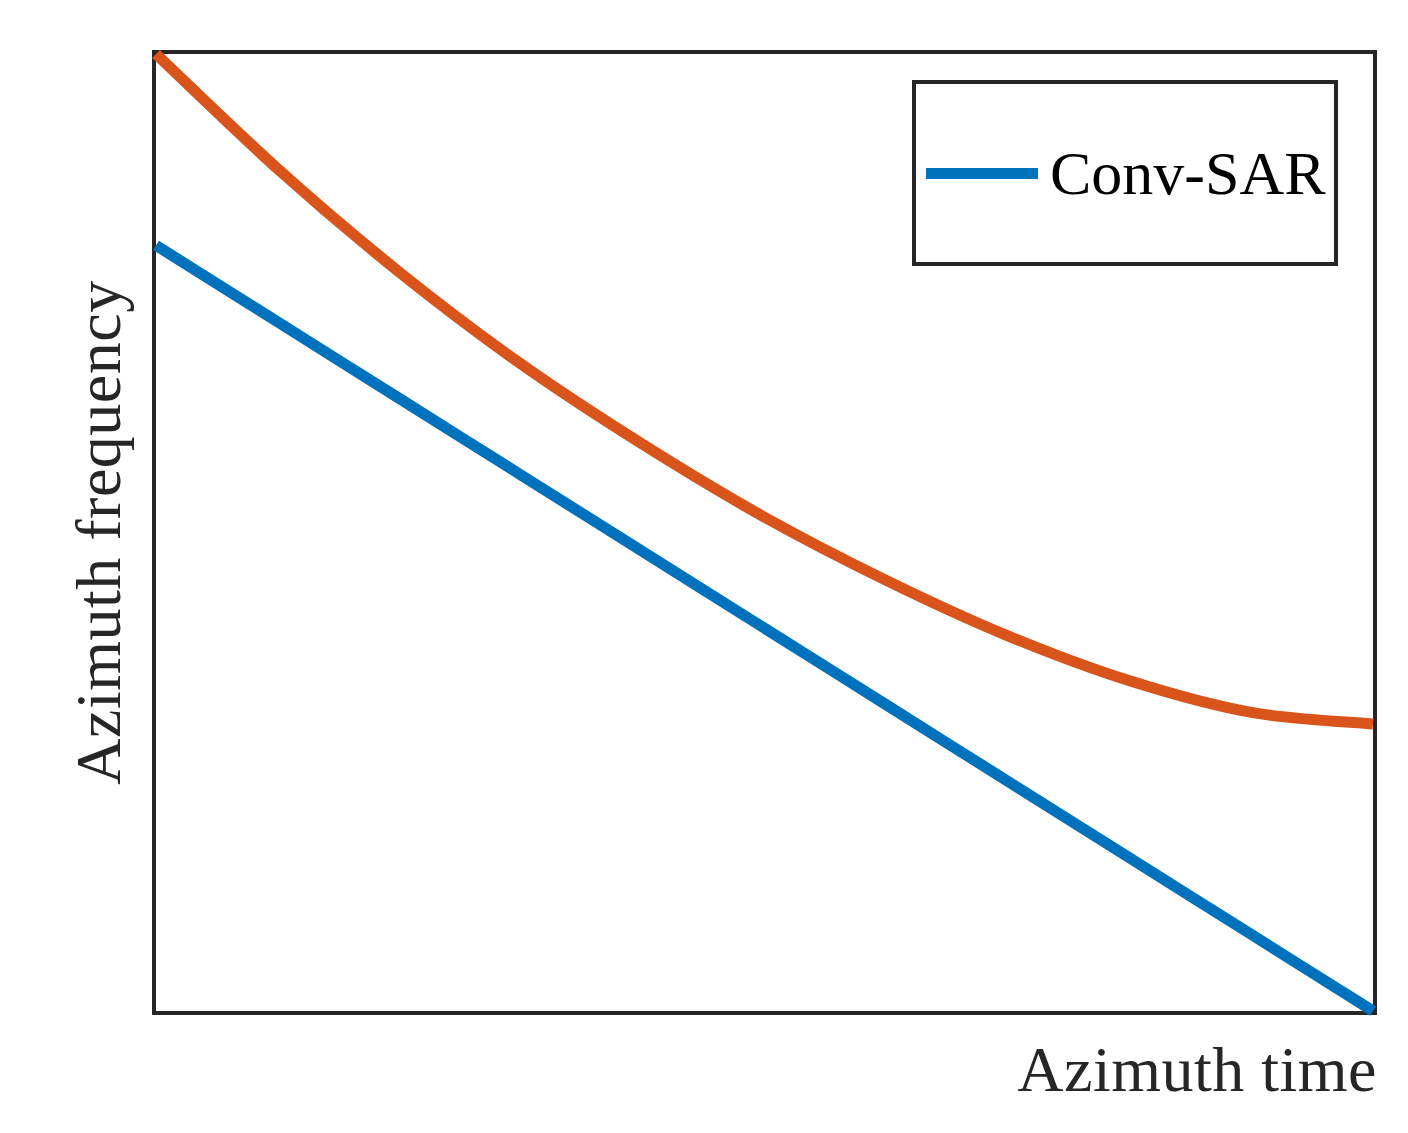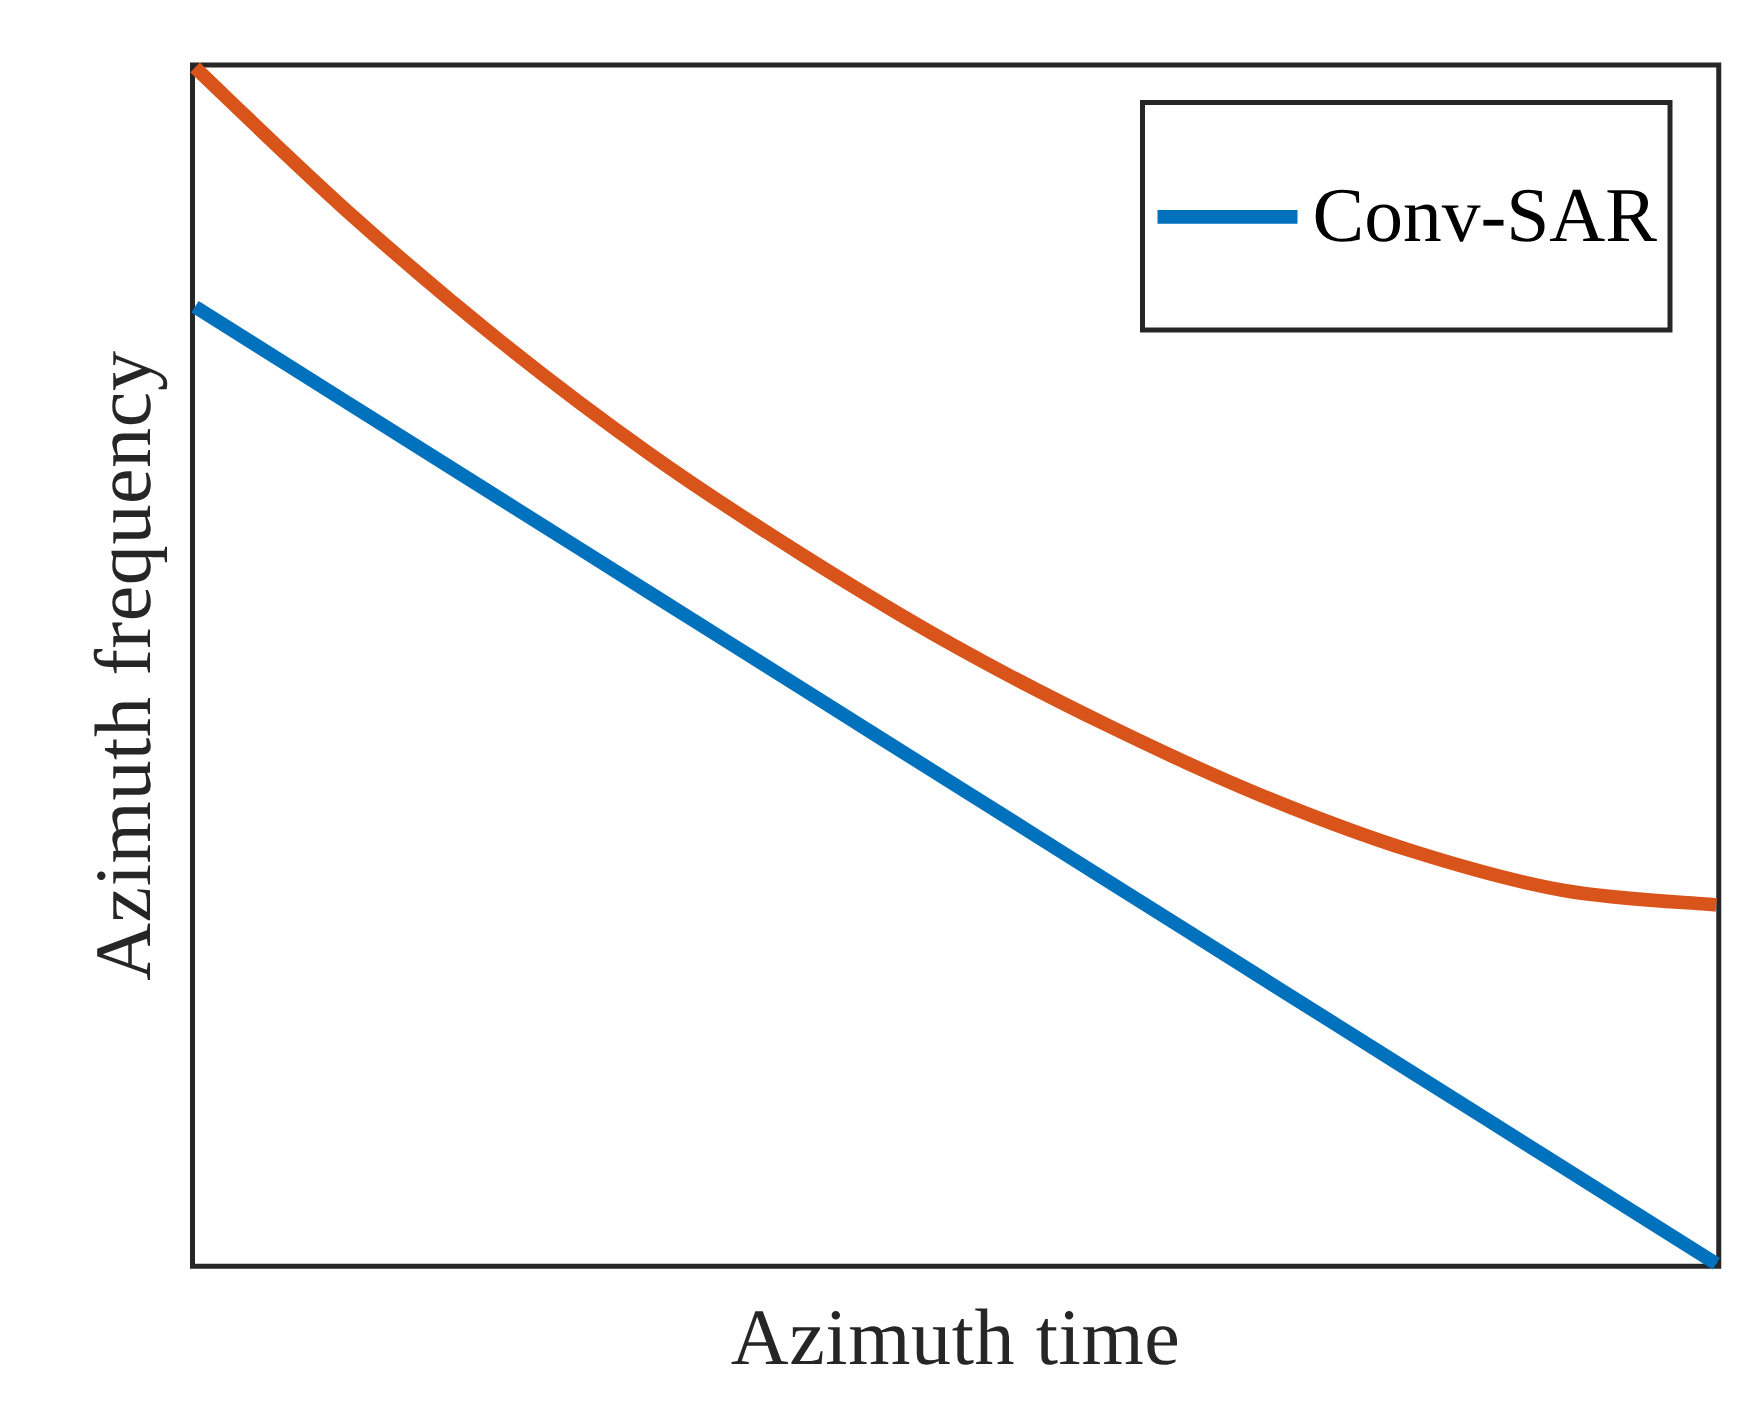--- a/index.html
+++ b/index.html
@@ -39,21 +39,21 @@
     height: 100%;
     display: block;
     overflow: visible;
   }
   
   #x-axis-label {
     position: absolute;
     left: 152px;
     top: 1038px;
     width: 1225px;
-    text-align: center;
+    text-align: right;
     font-size: 64px;
     color: #262626;
     line-height: 1.0;
     letter-spacing: 0.5px;
     white-space: nowrap;
   }
   #y-axis-label {
     position: absolute;
     left: 0px;
     top: 0px;

